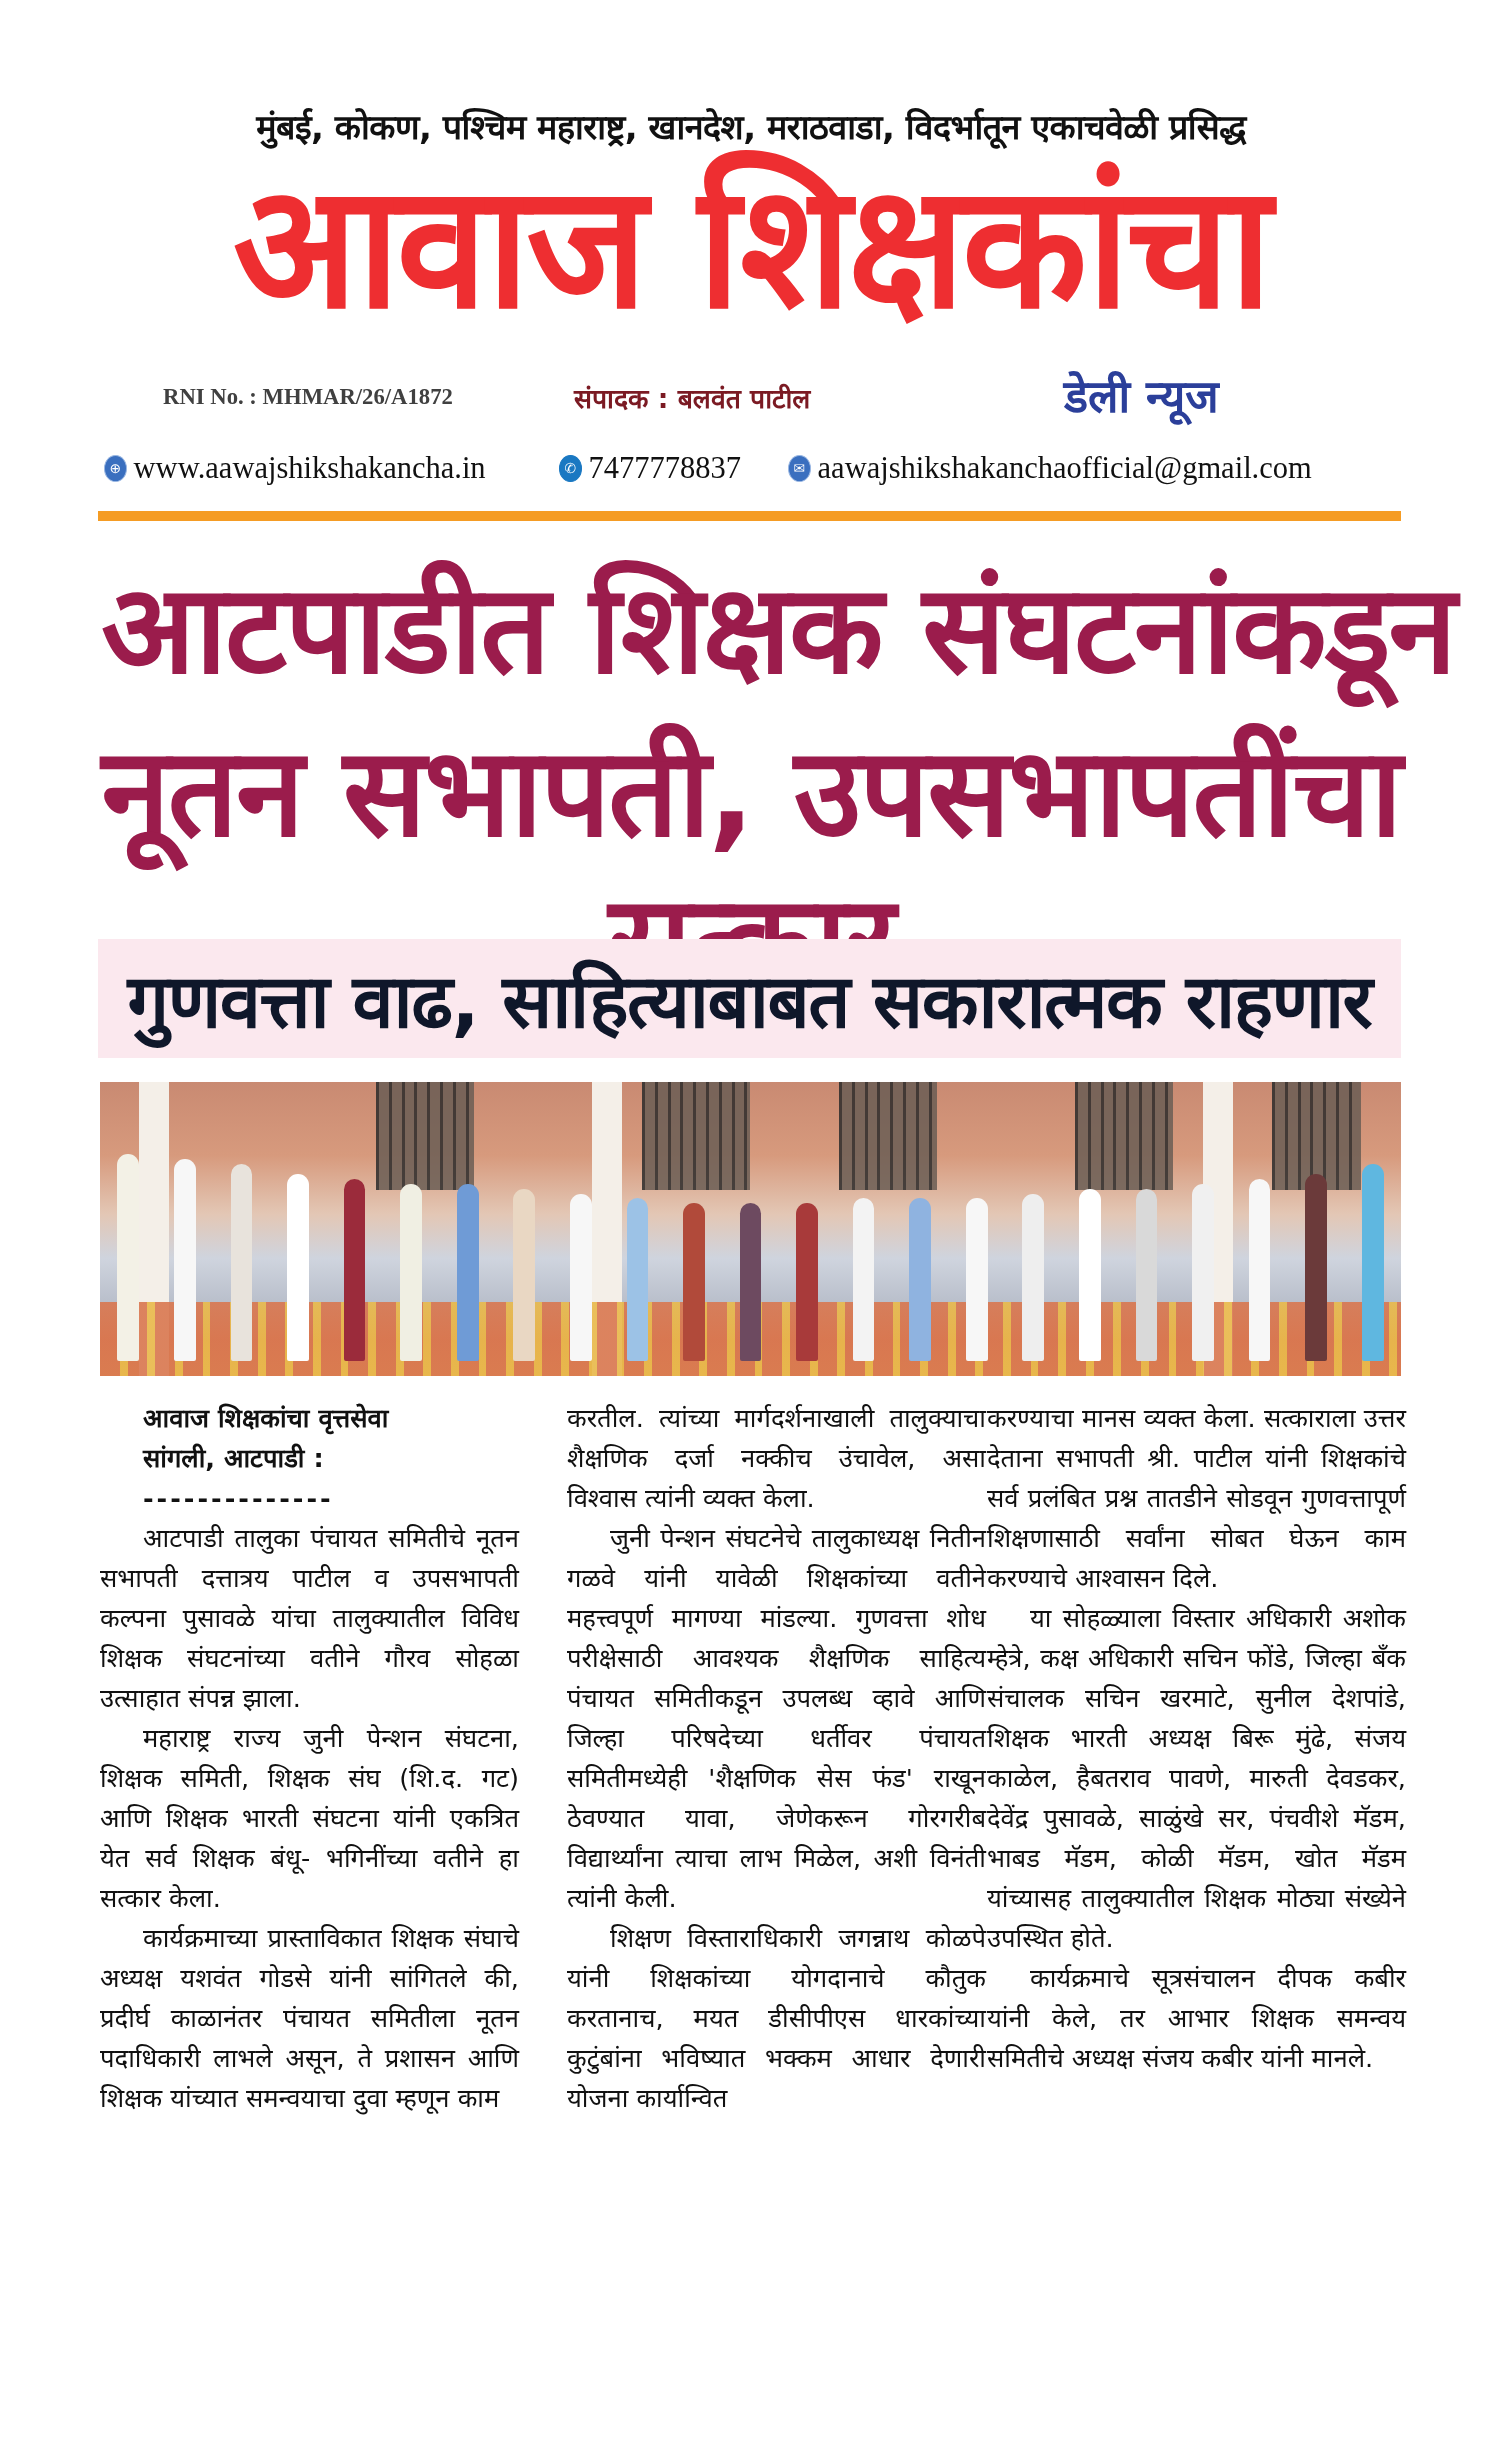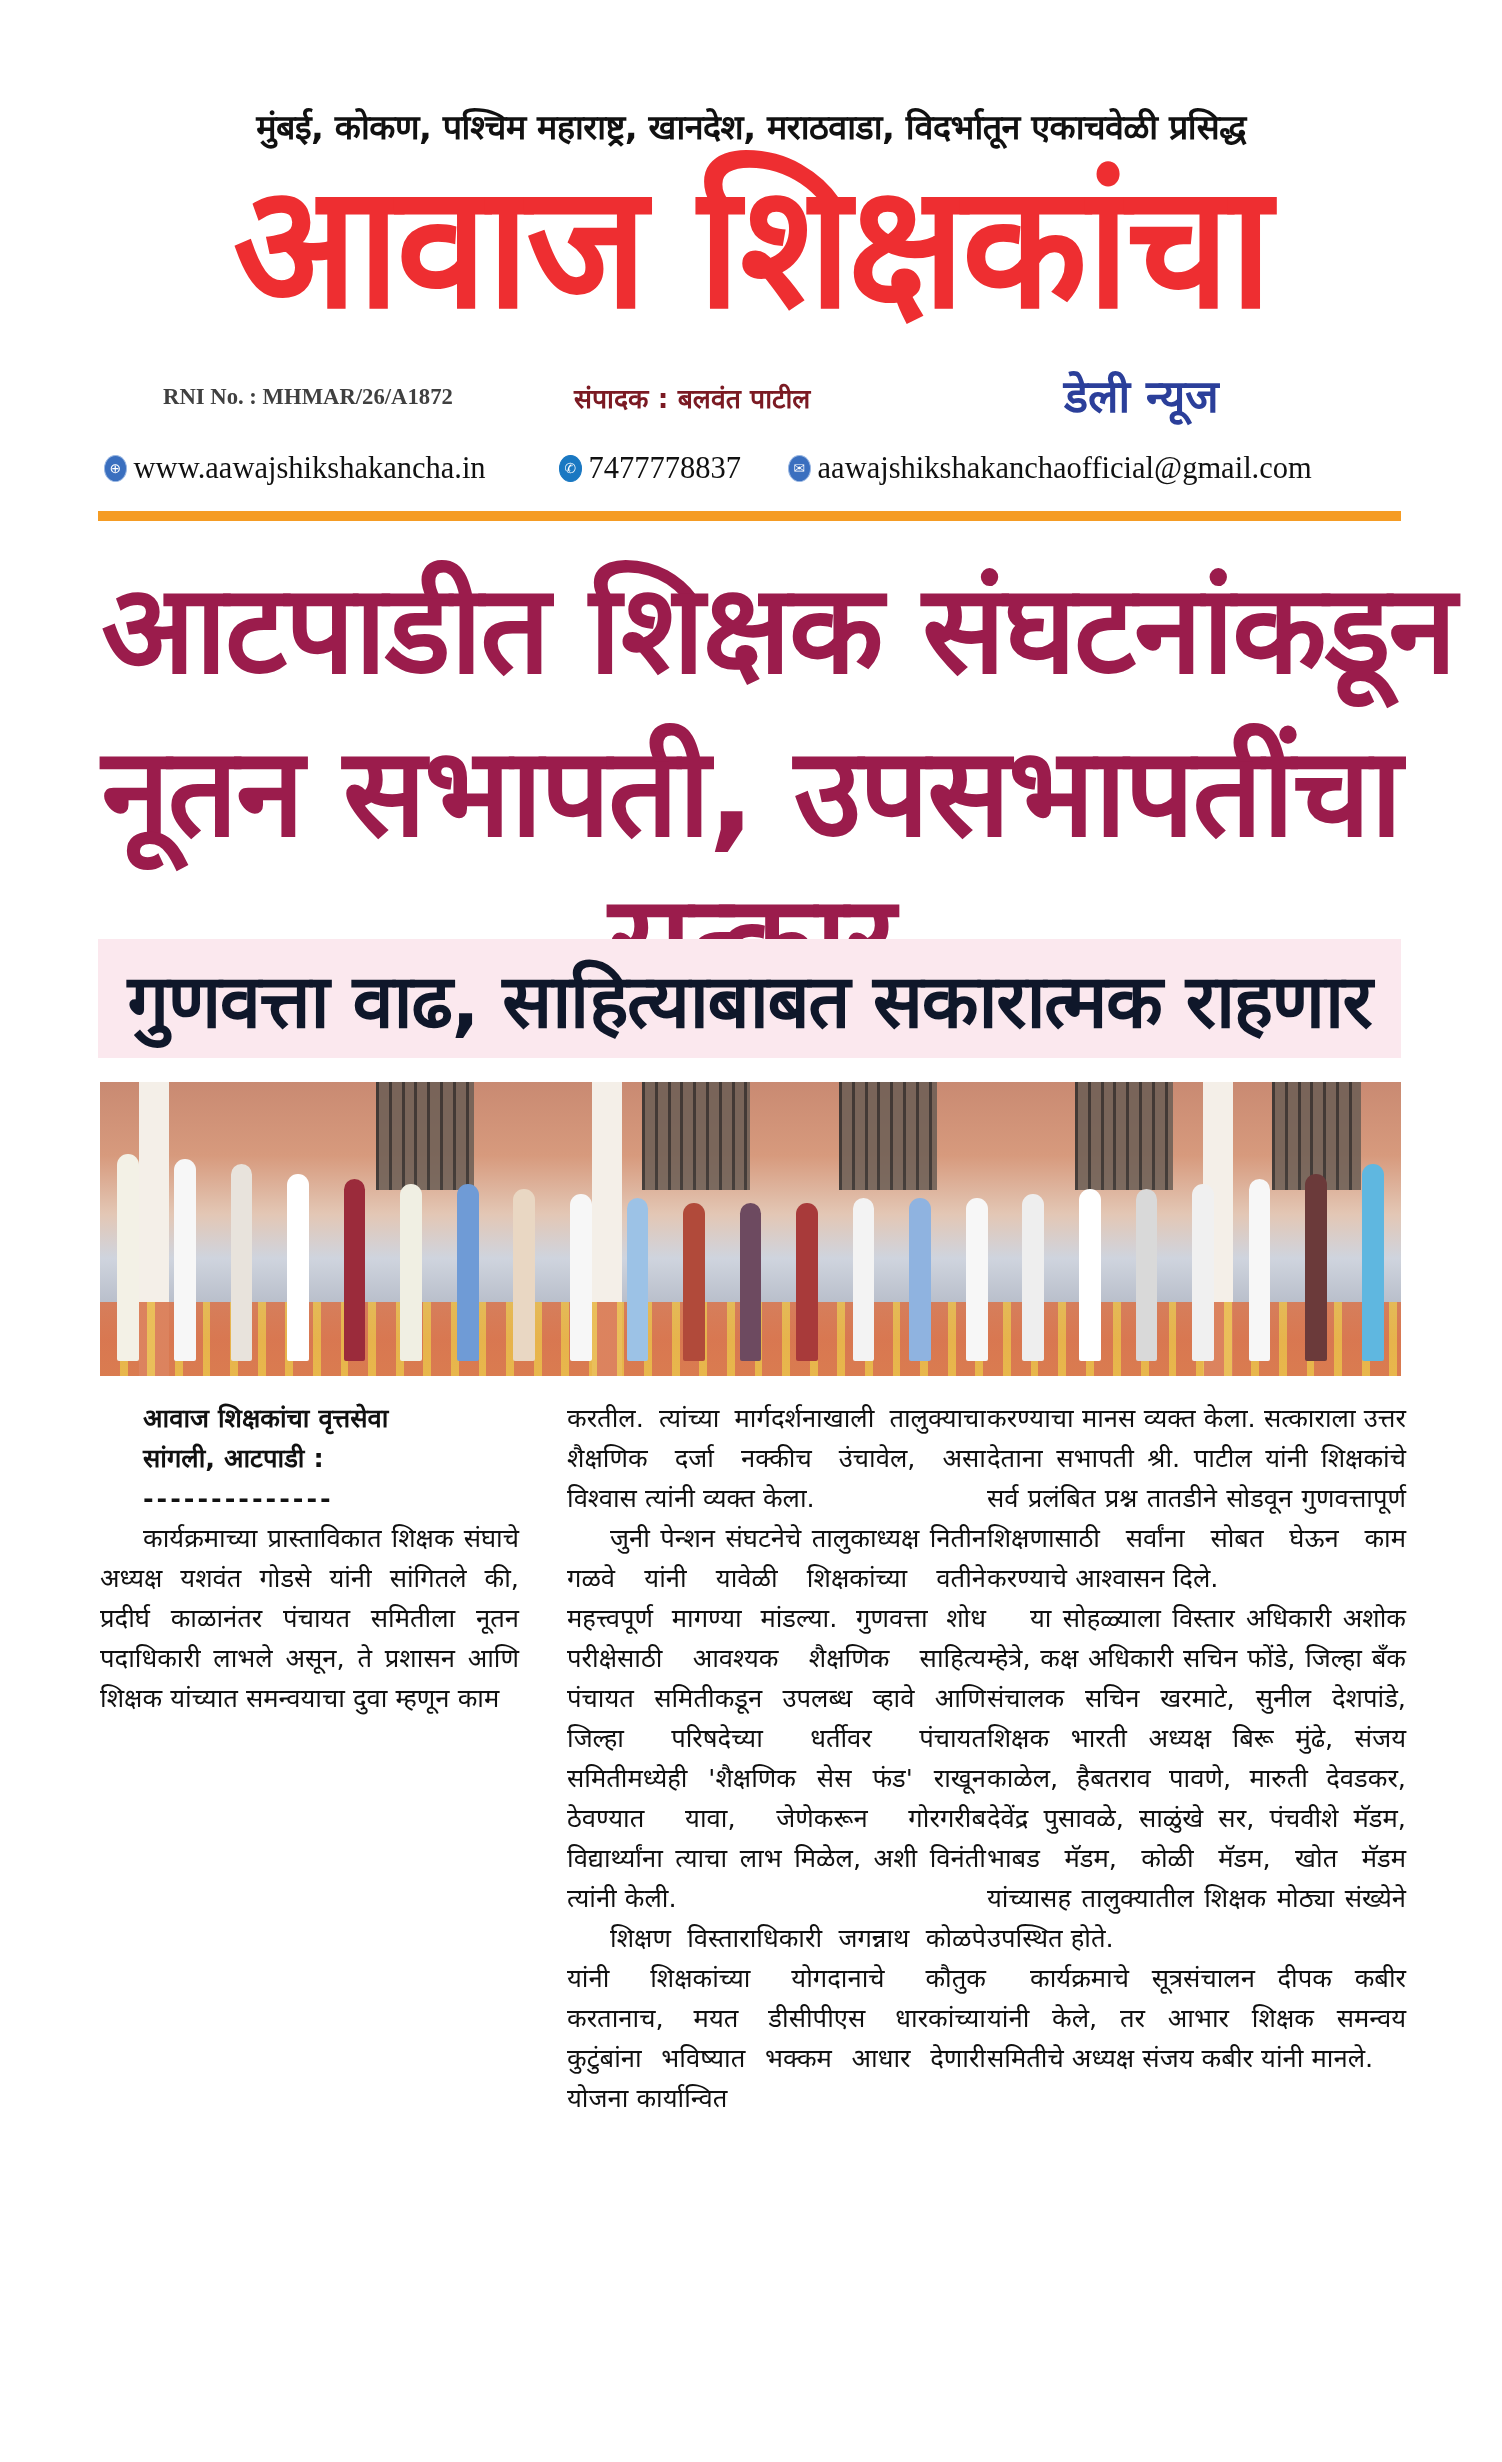--- a/index.html
+++ b/index.html
@@ -115,20 +115,22 @@
     <div class="person" style="height:182px;background:#f7f7f7;"></div>
     <div class="person" style="height:187px;background:#6b3a3a;"></div>
     <div class="person" style="height:197px;background:#5fb7e0;"></div>
   </div>
 </div>
 
 <div class="col col1">
   <div class="dateline">आवाज शिक्षकांचा वृत्तसेवा</div>
   <div class="dateline">सांगली, आटपाडी :</div>
   <div class="dashes">--------------</div>
+  <p>आटपाडी तालुका पंचायत समितीचे नूतन सभापती दत्तात्रय पाटील व उपसभापती कल्पना पुसावळे यांचा तालुक्यातील विविध शिक्षक संघटनांच्या वतीने गौरव सोहळा उत्साहात संपन्न झाला.</p>
+  <p>महाराष्ट्र राज्य जुनी पेन्शन संघटना, शिक्षक समिती, शिक्षक संघ (शि.द. गट) आणि शिक्षक भारती संघटना यांनी एकत्रित येत सर्व शिक्षक बंधू- भगिनींच्या वतीने हा सत्कार केला.</p>
   <p>कार्यक्रमाच्या प्रास्ताविकात शिक्षक संघाचे अध्यक्ष यशवंत गोडसे यांनी सांगितले की, प्रदीर्घ काळानंतर पंचायत समितीला नूतन पदाधिकारी लाभले असून, ते प्रशासन आणि शिक्षक यांच्यात समन्वयाचा दुवा म्हणून काम</p>
 </div>
 
 <div class="col col2">
   <p class="noindent">करतील. त्यांच्या मार्गदर्शनाखाली तालुक्याचा शैक्षणिक दर्जा नक्कीच उंचावेल, असा विश्वास त्यांनी व्यक्त केला.</p>
   <p>जुनी पेन्शन संघटनेचे तालुकाध्यक्ष नितीन गळवे यांनी यावेळी शिक्षकांच्या वतीने महत्त्वपूर्ण मागण्या मांडल्या. गुणवत्ता शोध परीक्षेसाठी आवश्यक शैक्षणिक साहित्य पंचायत समितीकडून उपलब्ध व्हावे आणि जिल्हा परिषदेच्या धर्तीवर पंचायत समितीमध्येही 'शैक्षणिक सेस फंड' राखून ठेवण्यात यावा, जेणेकरून गोरगरीब विद्यार्थ्यांना त्याचा लाभ मिळेल, अशी विनंती त्यांनी केली.</p>
   <p>शिक्षण विस्ताराधिकारी जगन्नाथ कोळपे यांनी शिक्षकांच्या योगदानाचे कौतुक करतानाच, मयत डीसीपीएस धारकांच्या कुटुंबांना भविष्यात भक्कम आधार देणारी योजना कार्यान्वित</p>
 </div>
 
 <div class="col col3">

